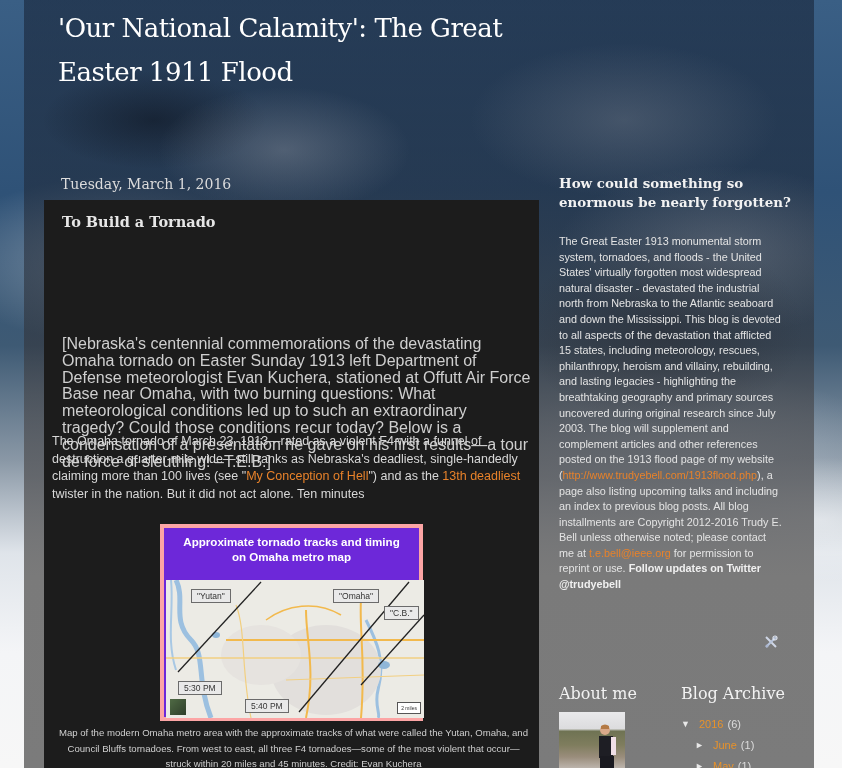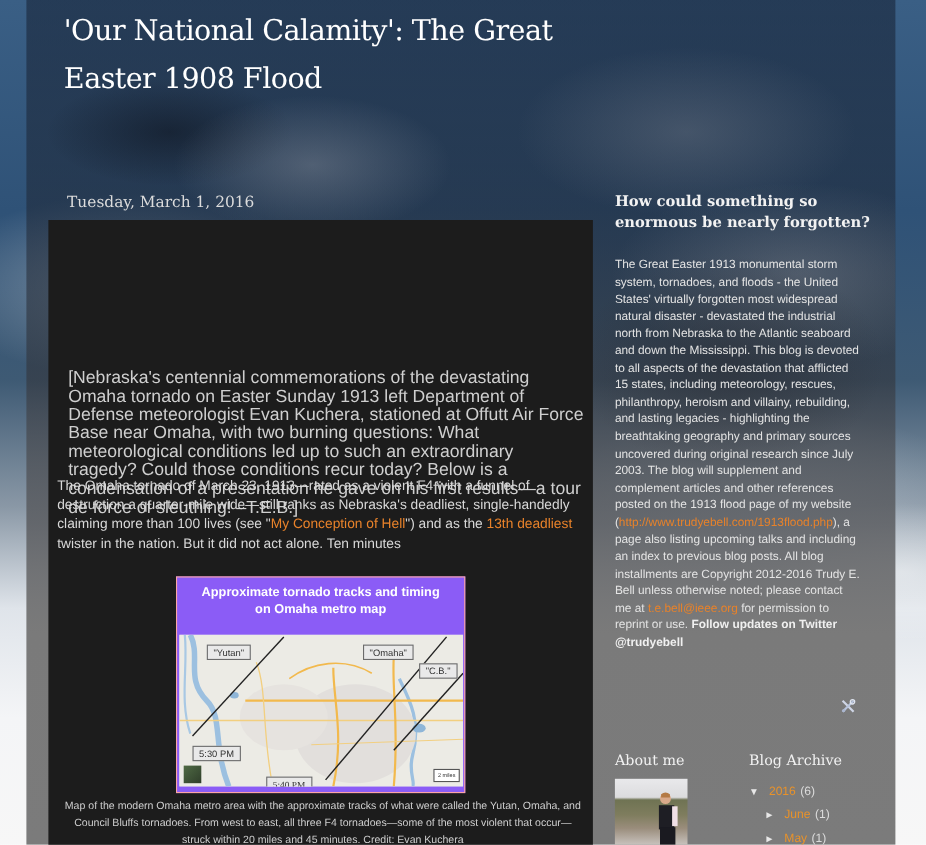--- a/index.html
+++ b/index.html
@@ -60,21 +60,21 @@
     position: absolute; left: 18px; top: 136px; width: 470px;
     font-size: 16px; line-height: 16.8px; color: #cfcfcf;
   }
   .post-body {
     position: absolute; left: 8px; top: 233px; width: 470px;
     font-size: 12.5px; line-height: 17.5px; color: #d8d8d8;
   }
   .link { color: #e8822a; }
   .figure {
     position: absolute; left: 116px; top: 324px; width: 263px; height: 197px;
-    background: #8b5cf6; border: 1px solid #fca5a5;
+    background: #6d28d9; border: 4px solid #fca5a5;
   }
   .figure-title {
     position: absolute; left: 0; top: 6px; width: 100%; text-align: center;
     font-size: 11.6px; font-weight: bold; color: #ffffff; line-height: 15px;
   }
   .map {
     position: absolute; left: 2px; top: 52px; width: 258px; height: 138px;
     background: #ecebe6; overflow: hidden;
   }
   .map svg { position: absolute; left: 0; top: 0; }
@@ -99,21 +99,21 @@
     font-family: "DejaVu Serif", serif; font-size: 13.4px; line-height: 19px; color: #f2f2f2; font-weight: bold;
   }
   .sidebar-text {
     margin-top: 22px; width: 225px;
     font-size: 10.8px; line-height: 15.6px; color: #e4e4e4;
   }
   .sidebar-text b { font-weight: bold; color: #f0f0f0; }
   .tools-icon { position: absolute; left: 763px; top: 634px; width: 16px; height: 16px; }
   .about-me { position: absolute; left: 559px; top: 684px; width: 100px; }
   .about-heading, .archive-heading {
-    font-family: "DejaVu Serif", serif; font-size: 13px; color: #f2f2f2; font-weight: normal;
+    font-family: "DejaVu Serif", serif; font-size: 16px; color: #f2f2f2; font-weight: normal;
   }
   .about-photo {
     margin-top: 9px; width: 66px; height: 60px; overflow: hidden; position: relative;
     background: linear-gradient(180deg, #e9e9eb 0%, #dcdcde 28%, #6f7353 32%, #7f7d5e 55%, #9a8d7c 75%, #c8c2bd 100%);
   }
   .photo-person {
     position: absolute; left: 36px; top: 12px; width: 22px; height: 50px;
   }
   .archive { position: absolute; left: 681px; top: 684px; width: 130px; }
   .archive-list { margin-top: 11px; font-size: 11px; line-height: 21px; color: #dcdcdc; }
@@ -129,27 +129,28 @@
 
 <div class="bg-clouds"></div>
 
 <div class="content-column">
   <div class="column-clouds"></div>
 </div>
 
 <header class="header">
   <h1 class="blog-title">
     <span>'Our National Calamity': The Great</span><br>
-    <span>Easter 1908 Flood</span>
+    <span>Easter 1911 Flood</span>
   </h1>
 </header>
 
 <div class="date-header">Tuesday, March 1, 2016</div>
 
 <article class="post">
+  <h3 class="post-title">To Build a Tornado</h3>
 
 
   <p class="post-note">[Nebraska's centennial commemorations of the devastating Omaha tornado on Easter Sunday 1913 left Department of Defense meteorologist Evan Kuchera, stationed at Offutt Air Force Base near Omaha, with two burning questions: What meteorological conditions led up to such an extraordinary tragedy? Could those conditions recur today? Below is a condensation of a presentation he gave on his first results—a tour de force of sleuthing! –T.E.B.]</p>
 
   <p class="post-body"><span>The Omaha tornado of March 23, 1913—rated as a violent F4 with a funnel of destruction a quarter-mile wide—still ranks as Nebraska's deadliest, single-handedly claiming more than 100 lives (see "</span><a class="link">My Conception of Hell</a><span>") and as the </span><a class="link">13th deadliest</a><span> twister in the nation. But it did not act alone. Ten minutes</span></p>
 
   <div class="figure">
     <div class="figure-title">
       <span>Approximate tornado tracks and timing</span><br>
       <span>on Omaha metro map</span>
@@ -172,21 +173,21 @@
         <ellipse cx="218" cy="85" rx="6" ry="4" fill="#8fb6d8"></ellipse>
         <ellipse cx="50" cy="55" rx="4" ry="3" fill="#8fb6d8"></ellipse>
         <line x1="12" y1="92" x2="95" y2="2" stroke="#222" stroke-width="1.3"></line>
         <line x1="133" y1="132" x2="243" y2="2" stroke="#222" stroke-width="1.3"></line>
         <line x1="195" y1="105" x2="258" y2="35" stroke="#222" stroke-width="1.3"></line>
       </svg>
       <span class="map-label" style="left:25px;top:9px;">"Yutan"</span>
       <span class="map-label" style="left:167px;top:9px;">"Omaha"</span>
       <span class="map-label" style="left:218px;top:26px;">"C.B."</span>
       <span class="map-label" style="left:12px;top:101px;">5:30 PM</span>
-      <span class="map-label" style="left:79px;top:129px;font-family:Liberation Serif, serif;">5:40 PM</span>
+      <span class="map-label" style="left:79px;top:119px;">5:40 PM</span>
       <span class="map-label" style="left:168px;top:119px;margin-top:36px;">6:15 PM</span>
       <span class="scale-box">2 miles</span>
       <div class="thumb"></div>
     </div>
   </div>
 
   <p class="figure-caption">Map of the modern Omaha metro area with the approximate tracks of what were called the Yutan, Omaha, and Council Bluffs tornadoes. From west to east, all three F4 tornadoes—some of the most violent that occur—struck within 20 miles and 45 minutes. Credit: Evan Kuchera</p>
 </article>
 
 <aside class="sidebar">

